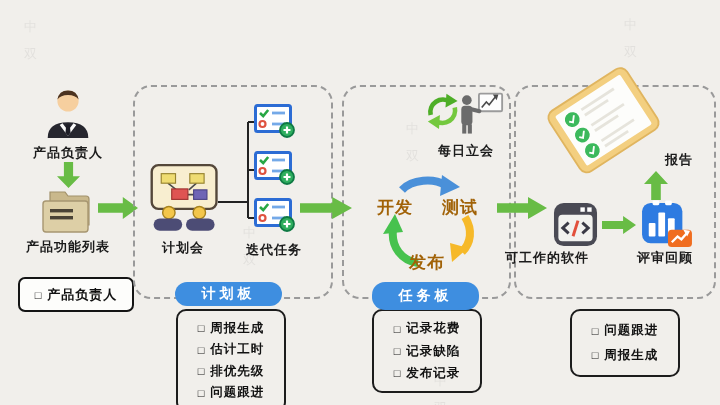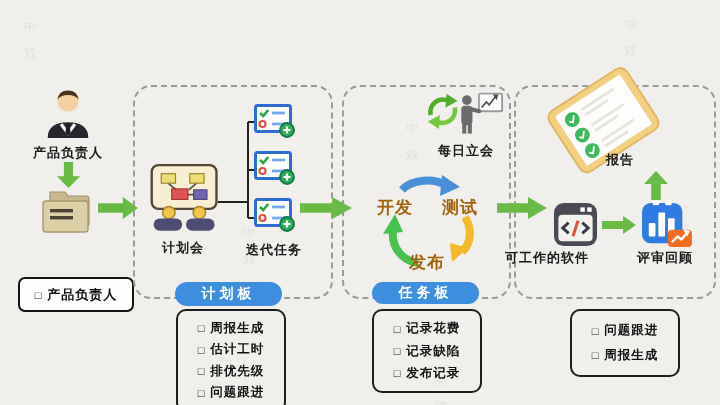--- a/index.html
+++ b/index.html
@@ -117,20 +117,21 @@
   <div class="label" style="left:68px;top:144px">产品负责人</div>
 
   <div class="arrow-down" style="left:57px;top:162px;width:23px;height:26px"></div>
 
   <svg class="abs" style="left:40px;top:189px" width="56" height="46" viewBox="0 0 56 46">
     <path d="M10 3 h15 l3 4 h18 a3 3 0 0 1 3 3 v26 h-39 z" fill="#c9b88c" stroke="#a2916a" stroke-width="1.2"></path>
     <rect x="3" y="12" width="45" height="31" rx="3" fill="#ddcfa6" stroke="#a79671" stroke-width="1.4"></rect>
     <rect x="10" y="20" width="23" height="3.4" fill="#4a4336"></rect>
     <rect x="10" y="27" width="23" height="3.4" fill="#4a4336"></rect>
   </svg>
+  <div class="label" style="left:68px;top:238px">产品功能列表</div>
 
   <div class="arrow-right" style="left:98px;top:197px;width:40px;height:22px"></div>
 
   <div class="req-box" style="left:18px;top:277px;width:112px;height:31px">
     <span class="bullet">□</span>
     <span>产品负责人</span>
   </div>
 
   <div class="dashed-box" style="left:133px;top:85px;width:196px;height:210px"></div>
 
@@ -229,21 +230,21 @@
     <polygon class="cyc-blue-f" points="92,5 110,17 90,26"></polygon>
     <path class="cyc-yellow" d="M115 47 C 123 60, 121 73, 112 82" fill="none" stroke-width="8"></path>
     <polygon class="cyc-yellow-f" points="118,78 102,92 100,73"></polygon>
     <path class="cyc-green" d="M68 93 C 52 91, 41 77, 43 60" fill="none" stroke-width="8"></path>
     <polygon class="cyc-green-f" points="33,64 45,44 53,62"></polygon>
   </svg>
   <div class="cycle-label" style="left:395px;top:196px">开发</div>
   <div class="cycle-label" style="left:460px;top:196px">测试</div>
   <div class="cycle-label" style="left:427px;top:251px">发布</div>
 
-  <div class="badge" style="left:372px;top:282px;width:107px;height:22px">任务板</div>
+  <div class="badge" style="left:372px;top:282px;width:107px;height:28px">任务板</div>
   <div class="ibox" style="left:372px;top:309px;width:106px;height:72px">
     <div class="irow">
         <span class="bullet">□</span>
         <span>记录花费</span>
       </div>
     <div class="irow">
         <span class="bullet">□</span>
         <span>记录缺陷</span>
       </div>
     <div class="irow">
@@ -265,21 +266,21 @@
       <path d="M20 42 l3 3 5-6" stroke="#fff" stroke-width="2" fill="none"></path>
     <circle cx="24" cy="62" r="8" fill="#3cb95c"></circle>
       <path d="M20 62 l3 3 5-6" stroke="#fff" stroke-width="2" fill="none"></path>
     <rect x="38" y="17" width="42" height="3" fill="#e6e4dc"></rect>
       <rect x="38" y="24" width="30" height="3" fill="#e6e4dc"></rect>
     <rect x="38" y="37" width="42" height="3" fill="#e6e4dc"></rect>
       <rect x="38" y="44" width="30" height="3" fill="#e6e4dc"></rect>
     <rect x="38" y="57" width="42" height="3" fill="#e6e4dc"></rect>
       <rect x="38" y="64" width="30" height="3" fill="#e6e4dc"></rect>
   </svg>
-  <div class="label" style="left:620px;top:151px">报告</div>
+  <div class="label" style="left:679px;top:151px">报告</div>
   <div class="arrow-up" style="left:644px;top:171px;width:24px;height:29px"></div>
 
   <svg class="abs" style="left:553px;top:202px" width="45" height="45" viewBox="0 0 46 46">
     <rect x="1" y="1" width="44" height="44" rx="10" fill="#4a4a54"></rect>
     <rect x="28" y="5.5" width="4.5" height="4.5" fill="#fff"></rect>
     <rect x="35" y="5.5" width="4.5" height="4.5" fill="#fff"></rect>
     <rect x="5.5" y="13" width="35" height="27" rx="4" fill="#f2f2ef"></rect>
     <path d="M16 21 l-6 5.5 6 5.5" stroke="#3a3a46" stroke-width="3" fill="none"></path>
     <path d="M30 21 l6 5.5 -6 5.5" stroke="#3a3a46" stroke-width="3" fill="none"></path>
     <path d="M25.5 19 l-5 16" stroke="#e2503c" stroke-width="3" fill="none"></path>

